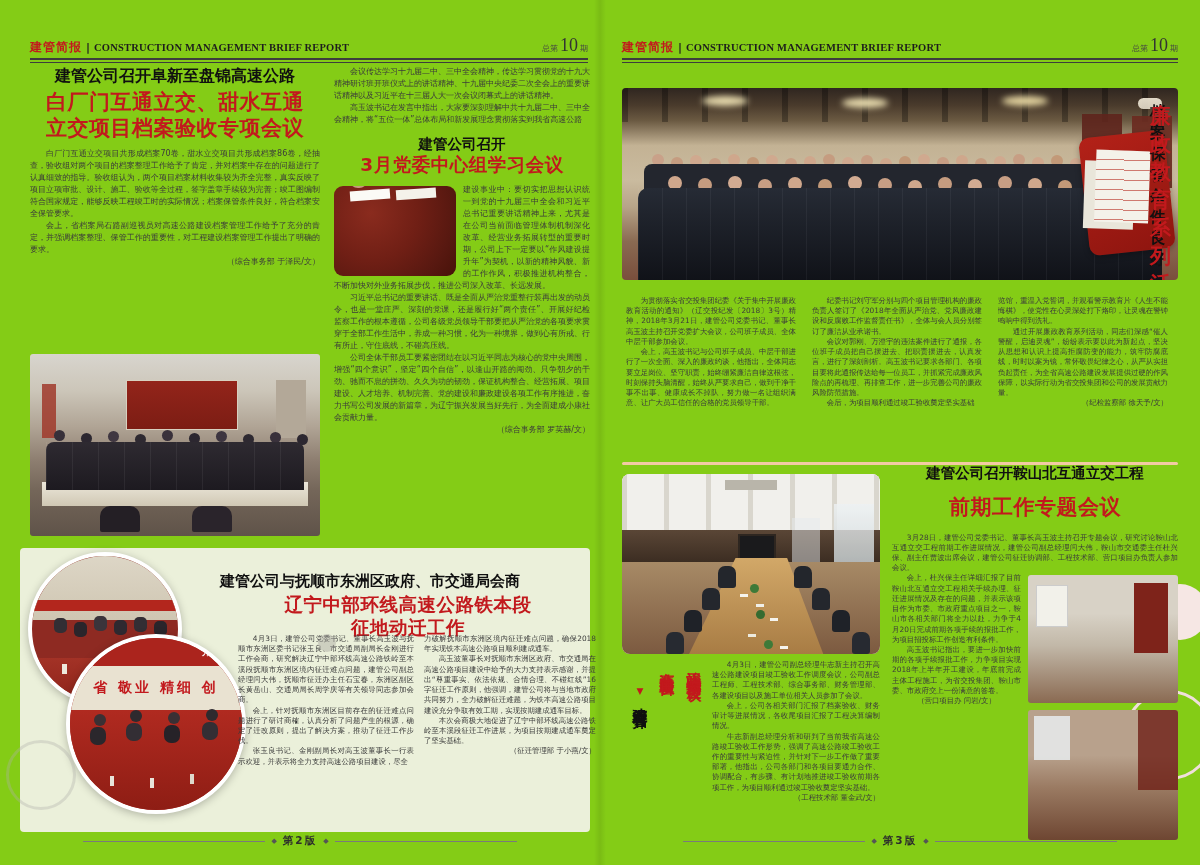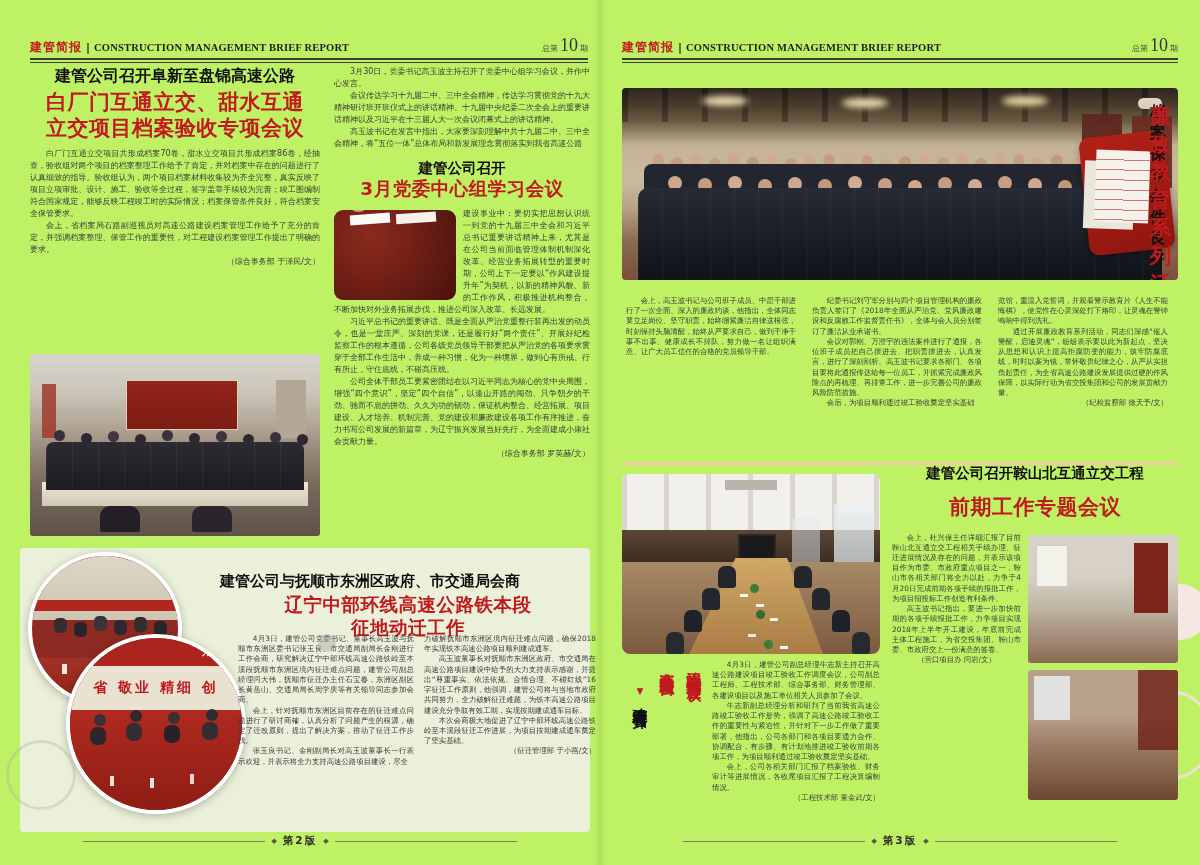--- a/index.html
+++ b/index.html
@@ -1,19 +1,19 @@
 <!DOCTYPE html>
 <html><head>
 <meta charset="utf-8">
 <style>
   :root{ --red:#c2191d; --ink:#333; }
   html,body{ margin:0; padding:0; background:#fff; }
   .spread{ position:relative; width:1200px; height:865px; background:#fdfdfc; overflow:hidden;
            font-family:"DejaVu Sans", sans-serif; color:var(--ink); }
-  .page{ position:absolute; top:0; width:600px; height:865px; background:#bef264; overflow:hidden; }
+  .page{ position:absolute; top:0; width:600px; height:865px; background:#84cc16; overflow:hidden; }
   #pageL{ left:0; } #pageR{ left:600px; }
   .fold{ position:absolute; left:594px; top:0; width:12px; height:865px; z-index:5;
          background:linear-gradient(90deg, rgba(0,0,0,0) 0%, rgba(0,0,0,0.08) 50%, rgba(0,0,0,0) 100%); }
 
   
   .masthead{ position:absolute; top:34px; height:22px; display:flex; justify-content:space-between; align-items:flex-end; }
   #pageL .masthead{ left:30px; width:558px; } #pageR .masthead{ left:22px; width:556px; }
   .mh-left{ display:flex; align-items:baseline; }
   .brand-zh{ color:var(--red); font-weight:bold; font-size:12px; letter-spacing:1px; }
   .brand-sep{ margin:0 4px; font-weight:bold; color:#222; font-size:11px; }
@@ -222,21 +222,20 @@
       <i class="pa-screen"></i>
       <i class="pa-door"></i>
       <i class="pa-table"></i>
       <i class="pa-heads"></i>
       <i class="pa-mass"></i>
       <i class="pa-backs"></i>
     </div>
 
     <article class="artB">
       <div class="bt">
-        <p>3月30日，党委书记高玉波主持召开了党委中心组学习会议，并作中心发言。</p>
         <p>会议传达学习十九届二中、三中全会精神，传达学习贯彻党的十九大精神研讨班开班仪式上的讲话精神、十九届中央纪委二次全会上的重要讲话精神以及习近平在十三届人大一次会议闭幕式上的讲话精神。</p>
         <p>高玉波书记在发言中指出，大家要深刻理解中共十九届二中、三中全会精神，将“五位一体”总体布局和新发展理念贯彻落实到我省高速公路</p>
       </div>
       <h3 class="kicker">建管公司召开</h3>
       <h2 class="redhead" style="margin:0 0 7px;">3月党委中心组学习会议</h2>
       <div class="bt">
         <div class="photoB">
           <i class="pb-desk"></i>
           <i class="pb-man"></i>
           <i class="pb-bottle"></i>
@@ -320,20 +319,21 @@
       <div class="pd-overlay">
         <span class="ok">档案保管条件良好</span>
         <span class="or">廉政教育系列活动</span>
       </div>
       <div class="docs">
         <i class="paper"></i>
       </div>
     </div>
 
     <div class="colsD colD1 bt7">
+      <p>为贯彻落实省交投集团纪委《关于集中开展廉政教育活动的通知》（辽交投纪发〔2018〕3号）精神，2018年3月21日，建管公司党委书记、董事长高玉波主持召开党委扩大会议，公司班子成员、全体中层干部参加会议。</p>
       <p>会上，高玉波书记与公司班子成员、中层干部进行了一次全面、深入的廉政约谈，他指出，全体同志要立足岗位、坚守职责，始终绷紧廉洁自律这根弦，时刻保持头脑清醒，始终从严要求自己，做到干净干事不出事、健康成长不掉队，努力做一名让组织满意、让广大员工信任的合格的党员领导干部。</p>
     </div>
     <div class="colsD colD2 bt7">
       <p>纪委书记刘守军分别与四个项目管理机构的廉政负责人签订了《2018年全面从严治党、党风廉政建设和反腐败工作监督责任书》，全体与会人员分别签订了廉洁从业承诺书。</p>
       <p>会议对郭刚、万澄宇的违法案件进行了通报，各位班子成员把自己摆进去、把职责摆进去，认真发言，进行了深刻剖析。高玉波书记要求各部门、各项目要将此通报传达给每一位员工，并抓紧完成廉政风险点的再梳理、再排查工作，进一步完善公司的廉政风险防范措施。</p>
       <p>会后，为项目顺利通过竣工验收奠定坚实基础</p>
     </div>
     <div class="colsD colD3 bt7">
       <p class="noind">览馆，重温入党誓词，并观看警示教育片《人生不能悔棋》，使党性在心灵深处打下烙印，让灵魂在警钟鸣响中得到洗礼。</p>
       <p>通过开展廉政教育系列活动，同志们深感“催人警醒，启迪灵魂”，纷纷表示要以此为新起点，坚决从思想和认识上提高拒腐防变的能力，筑牢防腐底线，时时以案为镜，常怀敬畏纪律之心，从严从实担负起责任，为全省高速公路建设发展提供过硬的作风保障，以实际行动为省交投集团和公司的发展贡献力量。</p>
@@ -355,29 +355,30 @@
       <i class="pe-rowL"></i>
       <i class="pe-rowR"></i>
     </div>
     <div class="vtitle">
       <span class="vt-red">竣工验收工作调度会议</span>
       <span class="vt-red">高速公路建设项目</span>
       <span class="vt-black"><i class="vmark" style="font-style:normal;">▼</i><b>建管公司召开</b></span>
     </div>
     <div class="bodyE bt7">
       <p>4月3日，建管公司副总经理牛志新主持召开高速公路建设项目竣工验收工作调度会议，公司副总工程师、工程技术部、综合事务部、财务管理部、各建设项目以及施工单位相关人员参加了会议。</p>
+      <p>会上，公司各相关部门汇报了档案验收、财务审计等进展情况，各收尾项目汇报了工程决算编制情况。</p>
       <p>牛志新副总经理分析和研判了当前我省高速公路竣工验收工作形势，强调了高速公路竣工验收工作的重要性与紧迫性，并针对下一步工作做了重要部署，他指出，公司各部门和各项目要通力合作、协调配合，有步骤、有计划地推进竣工验收前期各项工作，为项目顺利通过竣工验收奠定坚实基础。</p>
-      <p>会上，公司各相关部门汇报了档案验收、财务审计等进展情况，各收尾项目汇报了工程决算编制情况。</p>
       <p class="byline">（工程技术部 董金武/文）</p>
     </div>
 
     <article class="artF">
       <h3 class="kicker">建管公司召开鞍山北互通立交工程</h3>
       <h2 class="redhead" style="margin:12px;">前期工作专题会议</h2>
       <div class="bt7">
+        <p>3月28日，建管公司党委书记、董事长高玉波主持召开专题会议，研究讨论鞍山北互通立交工程前期工作进展情况，建管公司副总经理闫大伟，鞍山市交通委主任杜兴保、副主任贾波出席会议，建管公司征迁协调部、工程技术部、营口项目办负责人参加会议。</p>
         <div class="fphotos">
           <div class="photoF1">
             <i class="pf-men"></i>
             <i class="pf-table"></i>
           </div>
           <div class="photoF2">
             <i class="pf-men" style="top:70px;"></i>
             <i class="pf2-table"></i>
           </div>
         </div>

